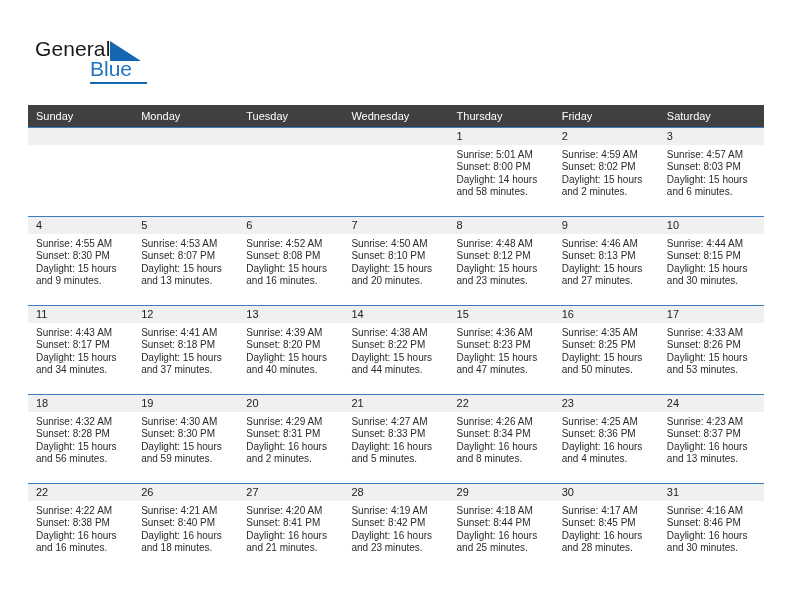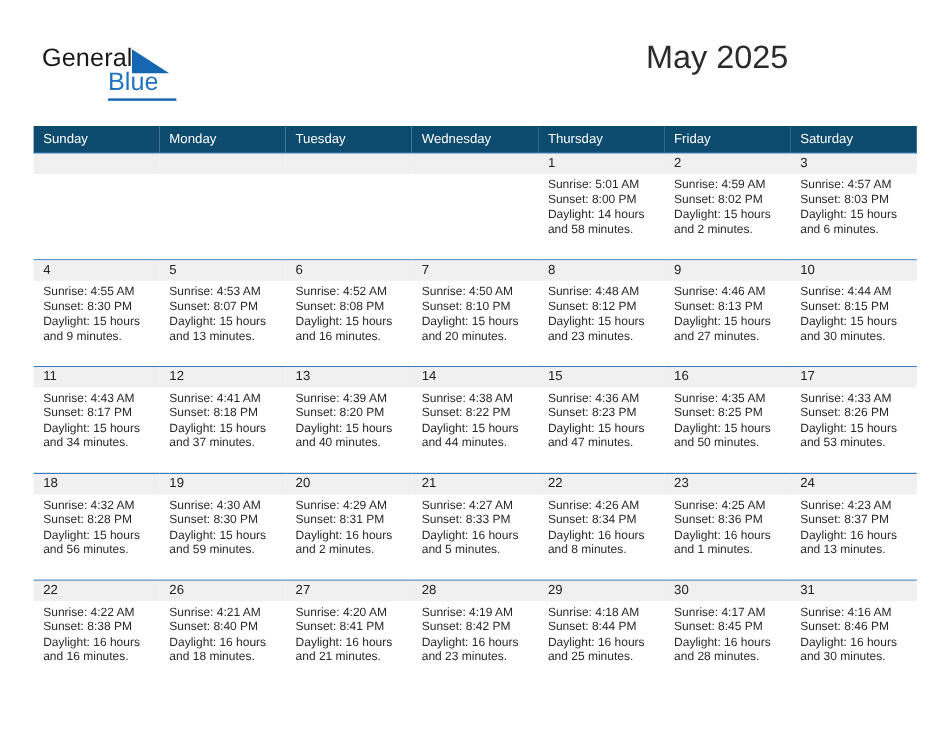--- a/index.html
+++ b/index.html
@@ -97,21 +97,21 @@
   
   .cal {
     position: absolute;
     left: 28px;
     top: 105px;
     width: 736px;
     border-collapse: collapse;
     table-layout: fixed;
   }
   .cal th {
-    background: #0c4a6e;
+    background: #404040;
     color: #ffffff;
     font-size: 11px;
     font-weight: normal;
     text-align: left;
     padding: 5px 0 5px 8px;
     height: 20px;
     box-sizing: border-box;
     font-family: "Liberation Sans", sans-serif;
   }
   .cal td {
@@ -156,21 +156,20 @@
   <div class="header">
 
     <div class="logo">
       <span class="logo-general">General</span>
       <span class="logo-tri"></span>
       <span class="logo-blue">Blue</span>
       <span class="logo-underline"></span>
     </div>
 
     <div class="title-block">
-      <div class="cal-title">May 2025</div>
     </div>
 
   </div>
 
   <table class="cal">
     <thead>
       <tr>
         <th>Sunday</th>
         <th>Monday</th>
         <th>Tuesday</th>
@@ -450,21 +449,21 @@
               </div>
             </div>
           </td>
           <td>
             <div class="cell">
               <div class="daynum-band">23</div>
               <div class="cell-body">
                 <div>Sunrise: 4:25 AM</div>
                 <div>Sunset: 8:36 PM</div>
                 <div>Daylight: 16 hours</div>
-                <div>and 1 minutes.</div>
+                <div>and 4 minutes.</div>
               </div>
             </div>
           </td>
           <td>
             <div class="cell">
               <div class="daynum-band">24</div>
               <div class="cell-body">
                 <div>Sunrise: 4:23 AM</div>
                 <div>Sunset: 8:37 PM</div>
                 <div>Daylight: 16 hours</div>

